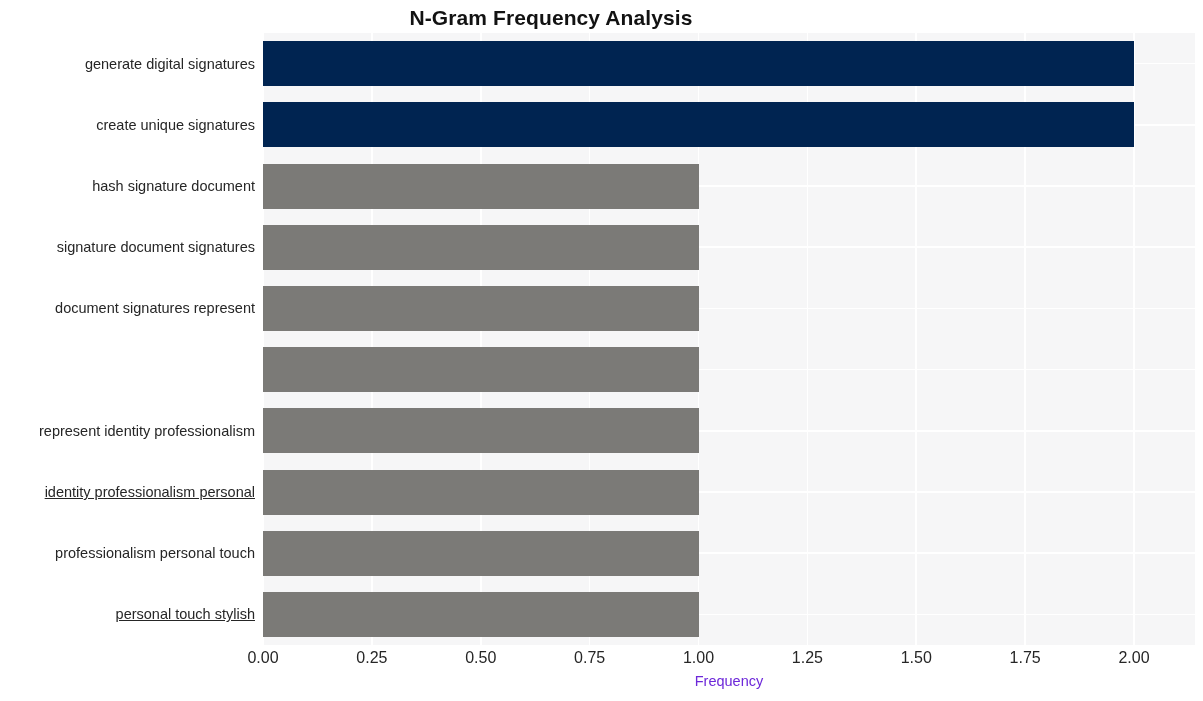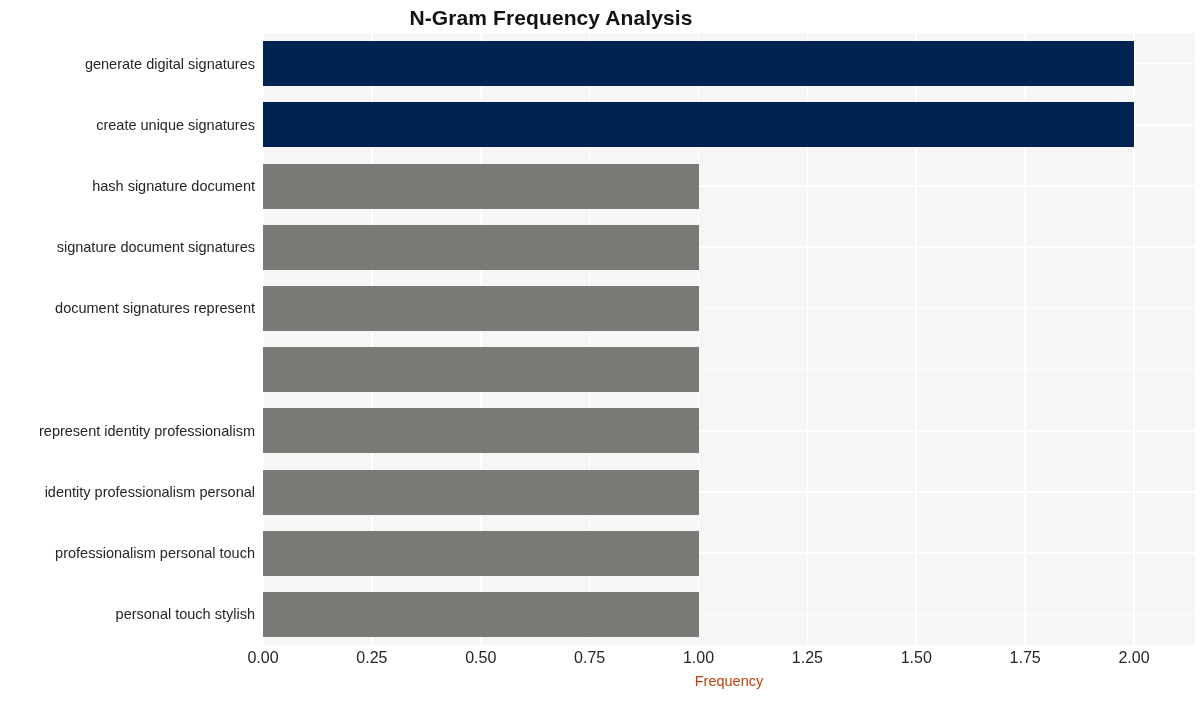--- a/index.html
+++ b/index.html
@@ -109,21 +109,21 @@
     white-space: nowrap;
   }
 
   .xaxis-title {
     position: absolute;
     left: 263px;
     top: 673px;
     width: 932px;
     text-align: center;
     font-size: 14.5px;
-    color: #c2410c;
+    color: #6d28d9;
   }
 </style>
 </head>
 <body>
 
 <div id="chart-root">
 
   <div class="chart-title">N-Gram Frequency Analysis</div>
 
   <div class="plot-area">
@@ -162,23 +162,23 @@
       </div>
   </div>
 
   <div class="ylabels-layer" id="ylabels-layer">
       <div class="ylabel" style="top: 30.6px;">generate digital signatures</div>
       <div class="ylabel" style="top: 91.8px;">create unique signatures</div>
       <div class="ylabel" style="top: 153px;">hash signature document</div>
       <div class="ylabel" style="top: 214.2px;">signature document signatures</div>
       <div class="ylabel" style="top: 275.4px;">document signatures represent</div>
       <div class="ylabel" style="top: 397.8px;">represent identity professionalism</div>
-      <div class="ylabel" style="top: 459px;">identity professionalism personal</div>
+      <div class="ylabel" style="top: 459px; text-decoration: underline;">identity professionalism personal</div>
       <div class="ylabel" style="top: 520.2px;">professionalism personal touch</div>
-      <div class="ylabel" style="top: 581.4px;">personal touch stylish</div>
+      <div class="ylabel" style="top: 581.4px; text-decoration: underline;">personal touch stylish</div>
     </div>
 
   <div class="xlabels-layer" id="xlabels-layer">
       <div class="xlabel" style="left: 0px;">0.00</div>
       <div class="xlabel" style="left: 108.879px;">0.25</div>
       <div class="xlabel" style="left: 217.757px;">0.50</div>
       <div class="xlabel" style="left: 326.636px;">0.75</div>
       <div class="xlabel" style="left: 435.514px;">1.00</div>
       <div class="xlabel" style="left: 544.393px;">1.25</div>
       <div class="xlabel" style="left: 653.271px;">1.50</div>

